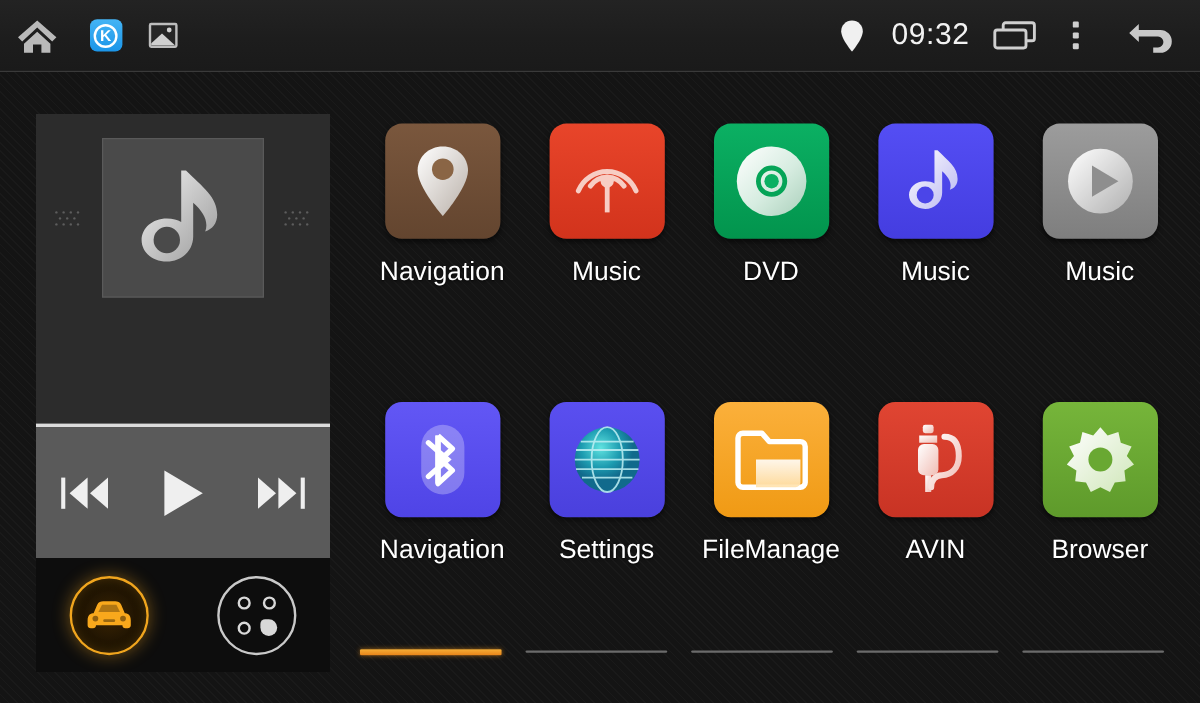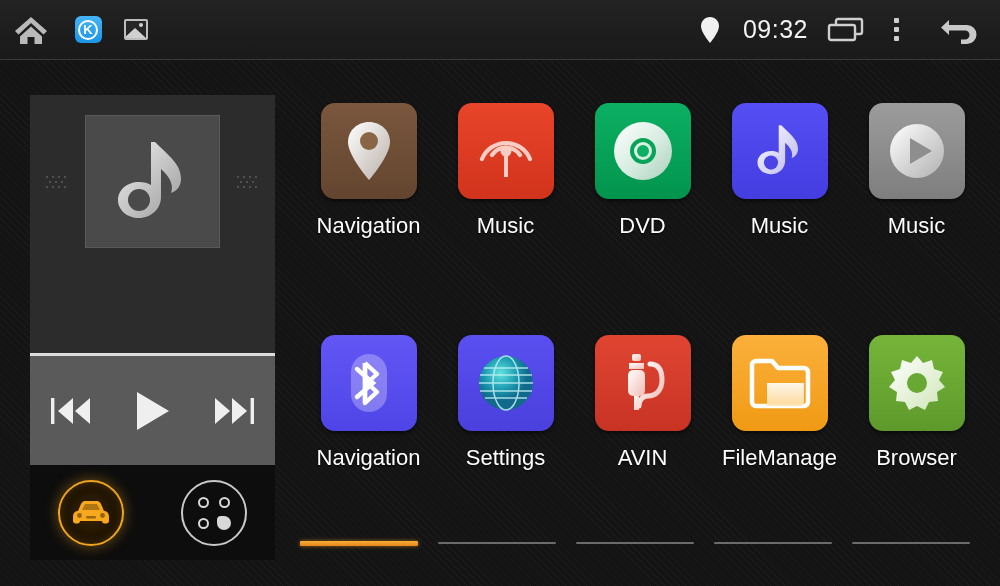--- a/index.html
+++ b/index.html
@@ -416,52 +416,52 @@
               <path d="M8 15 H52"></path>
                 <path d="M9 45 H51"></path>
               <ellipse cx="30" cy="30" rx="13" ry="27"></ellipse>
             </g>
           </svg>
         </div>
         <div class="app-label">Settings</div>
       </div>
 
       <div class="app-cell">
+        <div class="tile" style="background:linear-gradient(#fbb03b,#f09a14)">
+          <svg width="62" height="52" viewBox="0 0 62 52">
+            <defs>
+                <linearGradient id="fg" x1="0" y1="0" x2="0" y2="1">
+              <stop offset="0%" stop-color="#ffffff"></stop>
+                  <stop offset="100%" stop-color="#ffe0a8"></stop>
+            </linearGradient>
+              </defs>
+            <path d="M3 8 A4 4 0 0 1 7 4 L23 4 L29 11 L55 11 A4 4 0 0 1 59 15 L59 45 A4 4 0 0 1 55 49 L7 49 A4 4 0 0 1 3 45 Z" fill="none" stroke="#ffffff" stroke-width="4.5" stroke-linejoin="round"></path>
+            <path d="M18 26 L55 26 L55 45 A4 4 0 0 1 51 49 L18 49 Z" fill="url(#fg)" opacity=".9"></path>
+          </svg>
+        </div>
+        <div class="app-label clip">FileManage</div>
+      </div>
+
+      <div class="app-cell">
         <div class="tile" style="background:linear-gradient(#e04532,#c83324)">
           <svg width="54" height="62" viewBox="0 0 54 62">
             <defs>
                 <linearGradient id="ag" x1="0" y1="0" x2="1" y2="1">
               <stop offset="0%" stop-color="#ffffff"></stop>
                   <stop offset="100%" stop-color="#f0bdb4"></stop>
             </linearGradient>
               </defs>
             <rect x="16" y="2" width="9" height="7" rx="2" fill="url(#ag)"></rect>
             <path d="M13 11 L28 11 L28 17 L13 17 Z" fill="url(#ag)"></path>
             <rect x="12" y="18" width="17" height="26" rx="5" fill="url(#ag)"></rect>
             <rect x="18" y="44" width="5" height="14" fill="url(#ag)"></rect>
             <path d="M34 12 C44 12 46 20 46 28 C46 38 40 44 32 44 C26 44 23 49 23 54" fill="none" stroke="url(#ag)" stroke-width="5" stroke-linecap="round"></path>
           </svg>
         </div>
         <div class="app-label">AVIN</div>
-      </div>
-
-      <div class="app-cell">
-        <div class="tile" style="background:linear-gradient(#fbb03b,#f09a14)">
-          <svg width="62" height="52" viewBox="0 0 62 52">
-            <defs>
-                <linearGradient id="fg" x1="0" y1="0" x2="0" y2="1">
-              <stop offset="0%" stop-color="#ffffff"></stop>
-                  <stop offset="100%" stop-color="#ffe0a8"></stop>
-            </linearGradient>
-              </defs>
-            <path d="M3 8 A4 4 0 0 1 7 4 L23 4 L29 11 L55 11 A4 4 0 0 1 59 15 L59 45 A4 4 0 0 1 55 49 L7 49 A4 4 0 0 1 3 45 Z" fill="none" stroke="#ffffff" stroke-width="4.5" stroke-linejoin="round"></path>
-            <path d="M18 26 L55 26 L55 45 A4 4 0 0 1 51 49 L18 49 Z" fill="url(#fg)" opacity=".9"></path>
-          </svg>
-        </div>
-        <div class="app-label clip">FileManage</div>
       </div>
 
       <div class="app-cell">
         <div class="tile" style="background:linear-gradient(#76b53a,#5e9a2b)">
           <svg width="60" height="60" viewBox="0 0 60 60">
             <defs>
                 <linearGradient id="sg" x1="0" y1="0" x2="1" y2="1">
               <stop offset="0%" stop-color="#ffffff"></stop>
                   <stop offset="100%" stop-color="#cfe6b8"></stop>
             </linearGradient>

